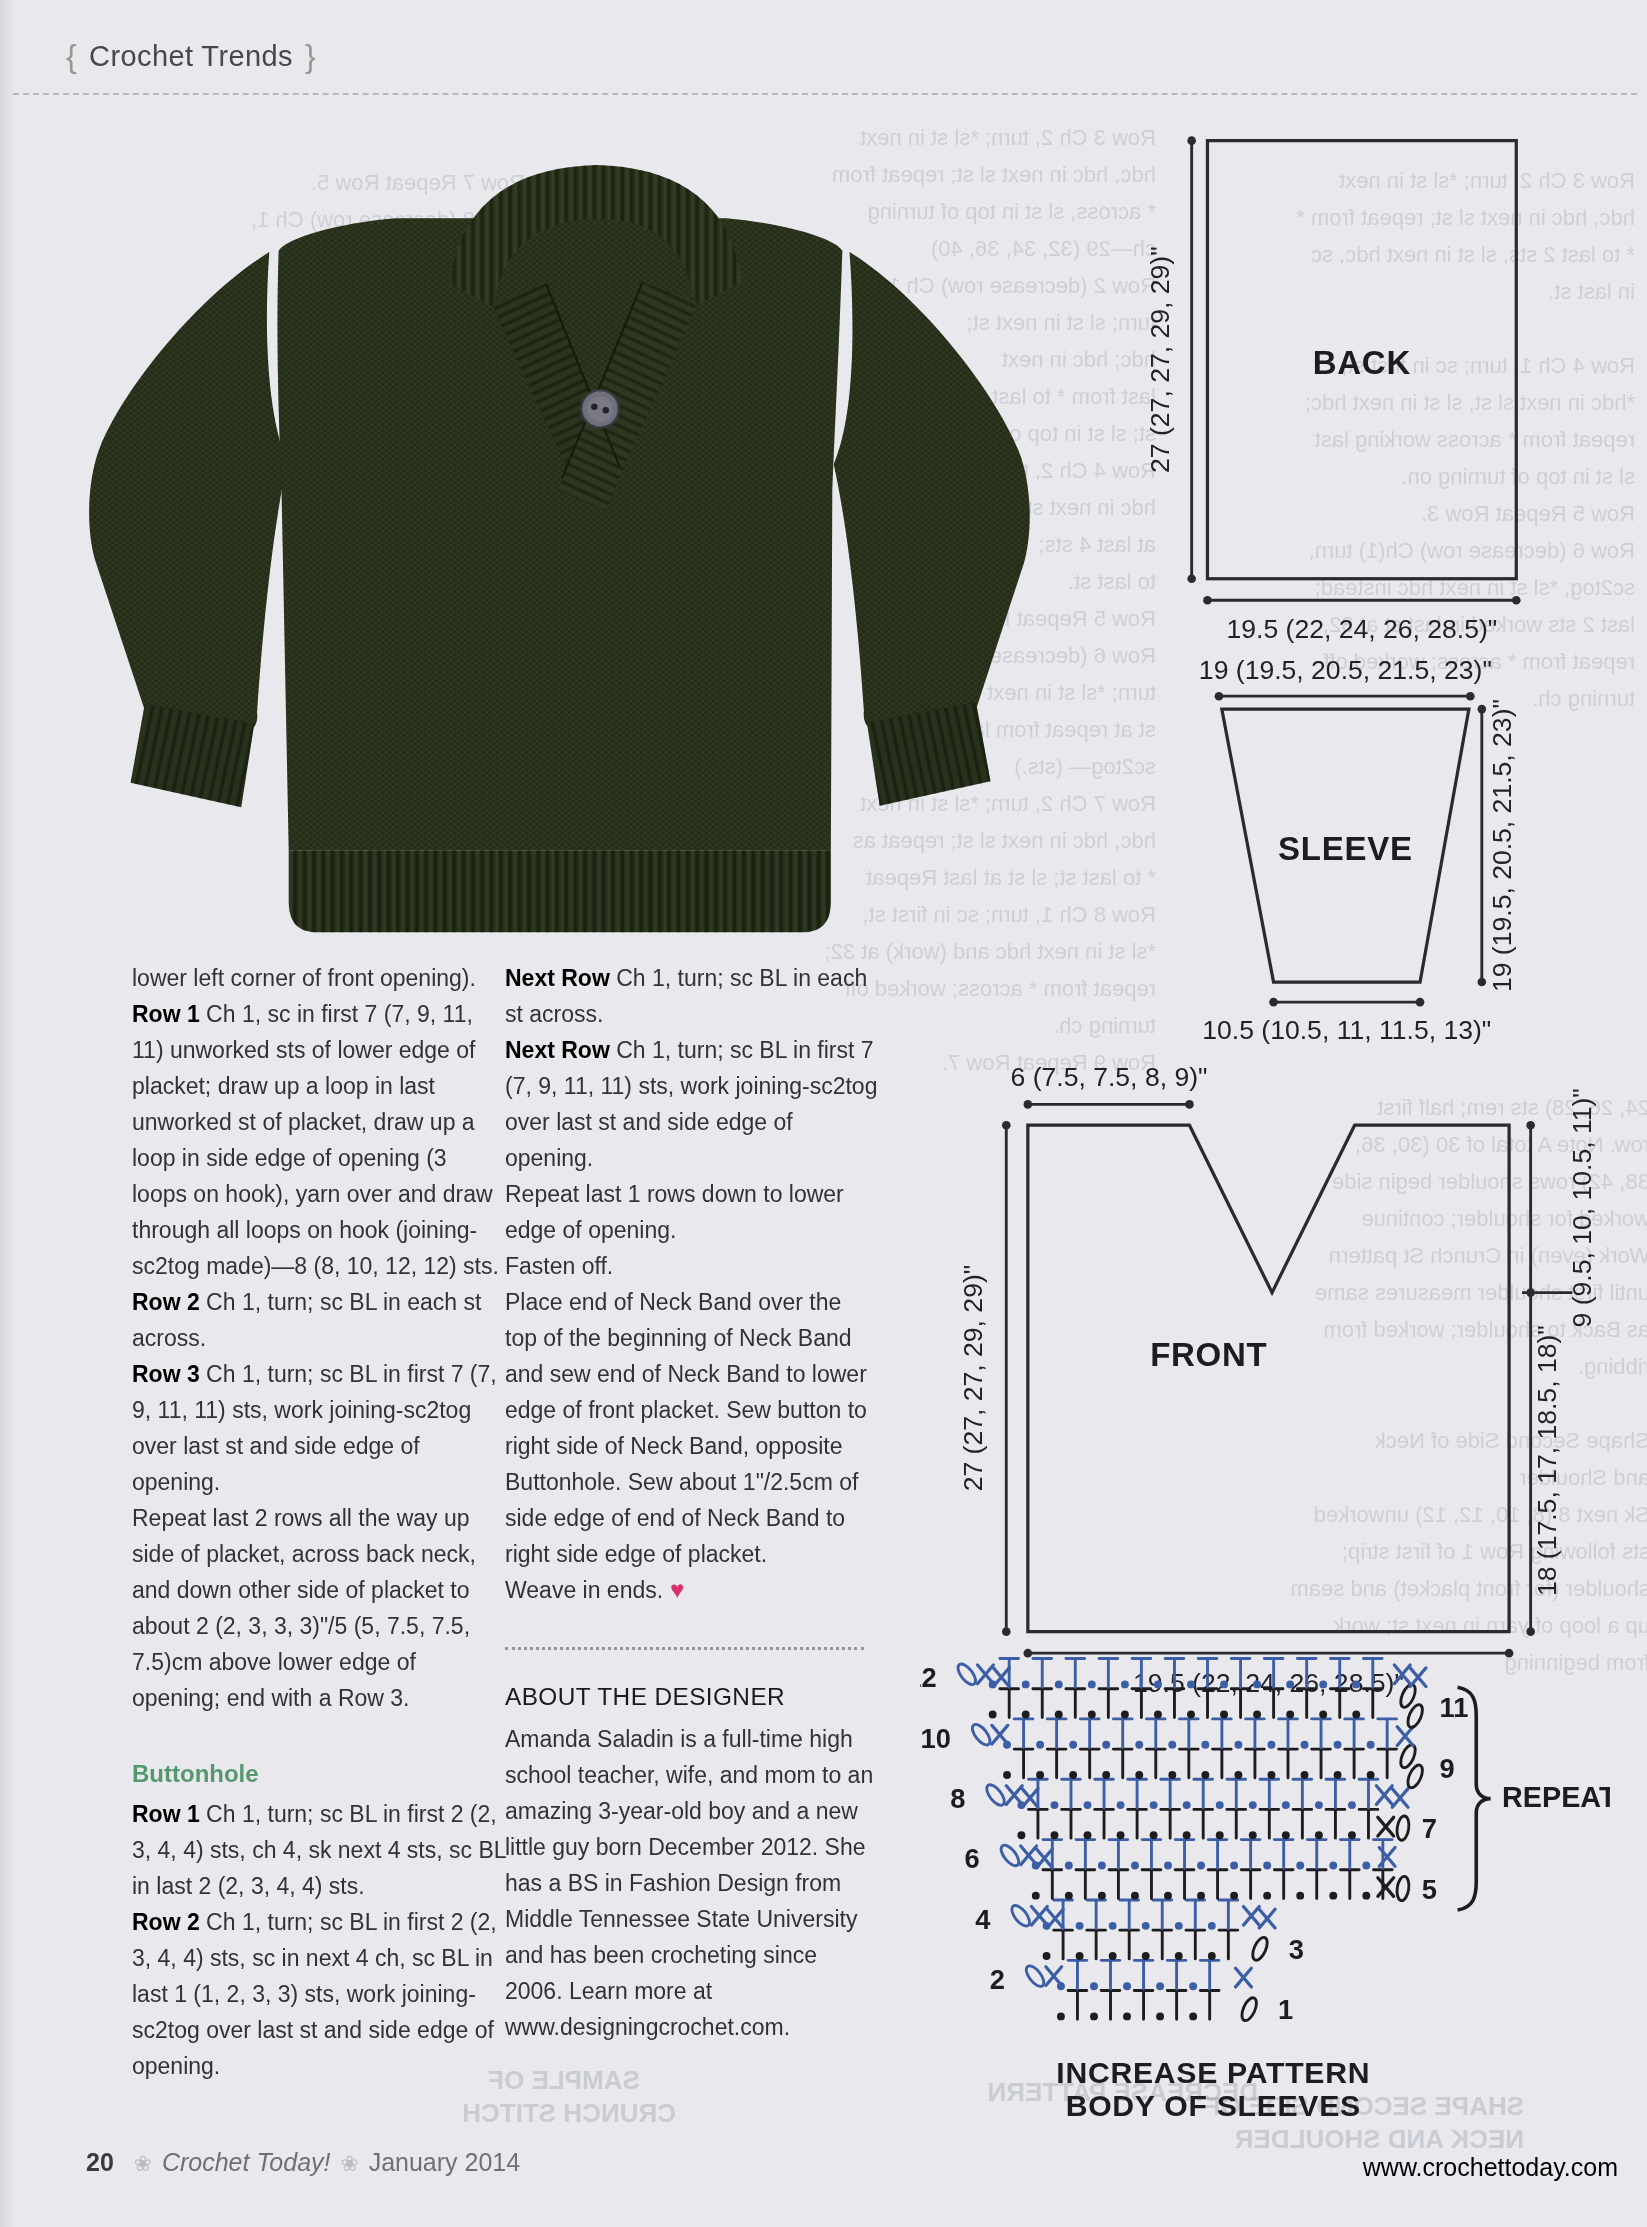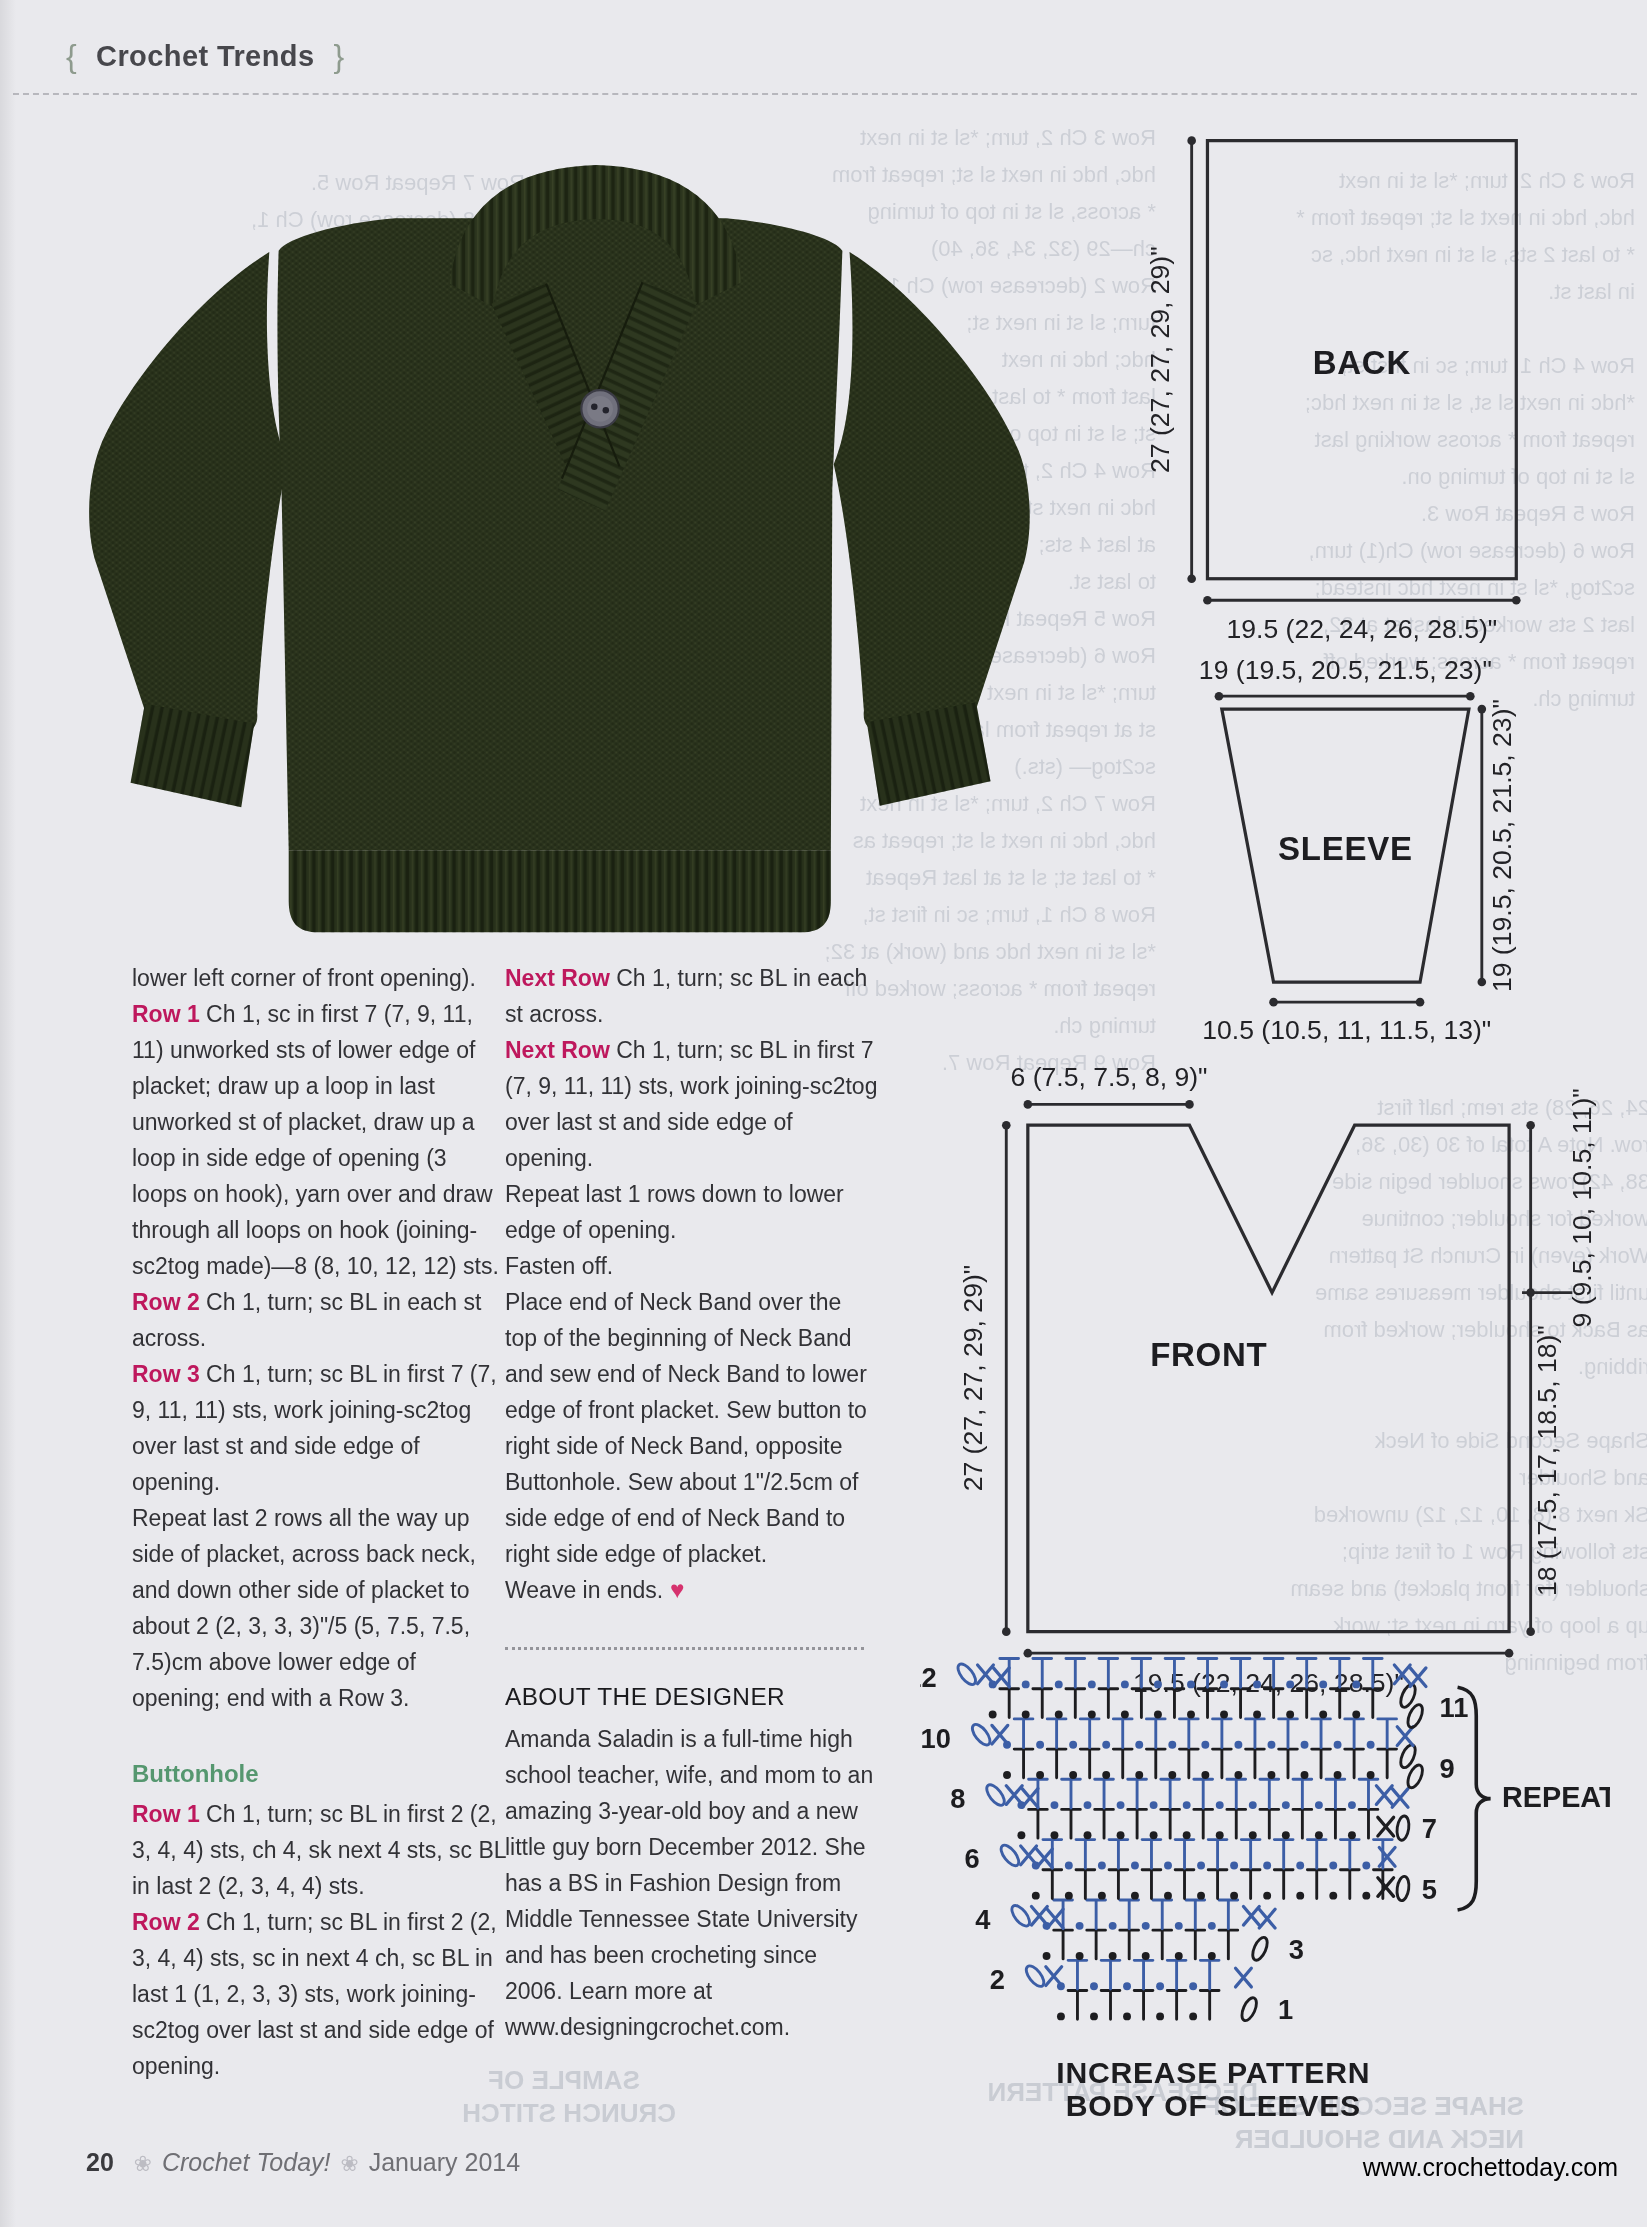--- a/index.html
+++ b/index.html
@@ -4,26 +4,26 @@
 <style>
   html,body{margin:0;padding:0;}
   body{width:1647px;height:2227px;position:relative;background:#e9e9ed;
        font-family:"Liberation Sans","DejaVu Sans",sans-serif;color:#333336;overflow:hidden;}
   body::before{content:"";position:absolute;left:0;top:0;bottom:0;width:16px;
        background:linear-gradient(90deg,rgba(0,0,0,.07),rgba(0,0,0,0));z-index:9;pointer-events:none;}
   .abs{position:absolute;}
   
   .mast{position:absolute;left:66px;top:37px;font-size:29px;color:#47474c;letter-spacing:0.4px;}
   .mast .brace{color:#8e9b8e;font-size:32px;position:relative;top:1.4px;}
-  .mast .mast-title{margin:0 19px;font-weight:700;}
+  .mast .mast-title{margin:0 12px;font-weight:400;}
   .toprule{position:absolute;left:13px;right:10px;top:93px;border-top:2.9px dashed #b7b7bd;}
   
   .col{position:absolute;width:374px;font-size:23px;line-height:36px;color:#323236;}
   .col p{margin:0;}
-  .col b{color:#be185d;}
+  .col b{color:#000000;}
   .col .h-green{color:#55976f;font-weight:bold;margin:40px 0 4.3px 0;font-size:24px;}
   .heart{color:#d6326e;font-size:24.4px;}
   .divider-dots{border-top:3.6px dotted #94949a;margin:39px 0 29px 0;width:96%;}
   .about-h{font-weight:normal;color:#1b1b1e;font-size:24.4px;margin:0 0 5.8px 0;letter-spacing:0.4px;}
   
   .ghost{position:absolute;transform:scaleX(-1);color:#8d95a2;opacity:.30;
          font-size:22px;line-height:37px;pointer-events:none;z-index:1;white-space:pre;}
   .ghost.bold{font-weight:bold;opacity:.34;}
   
   svg text{font-family:"Liberation Sans","DejaVu Sans",sans-serif;}

